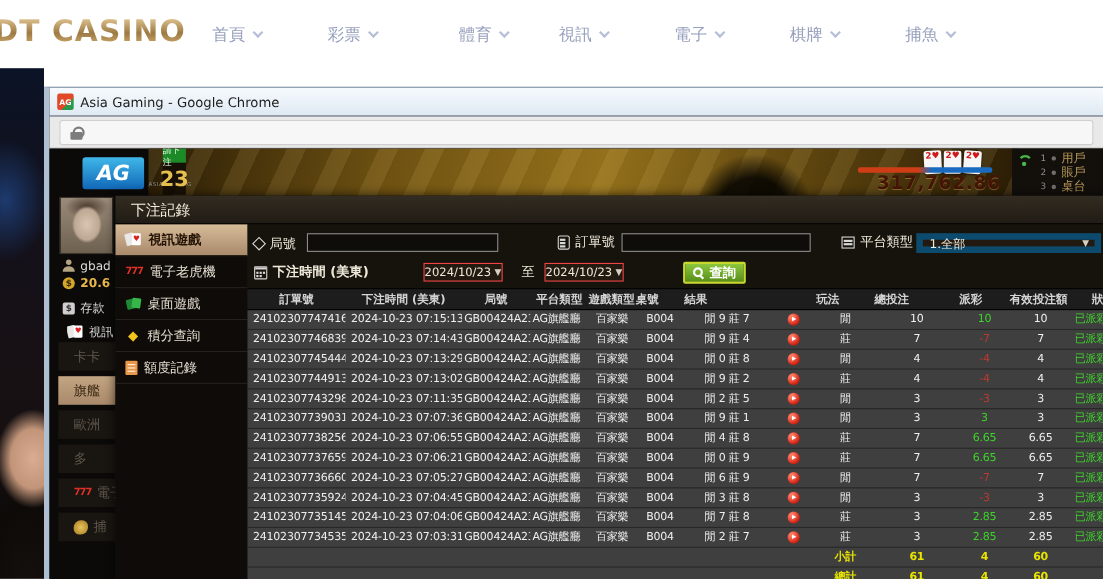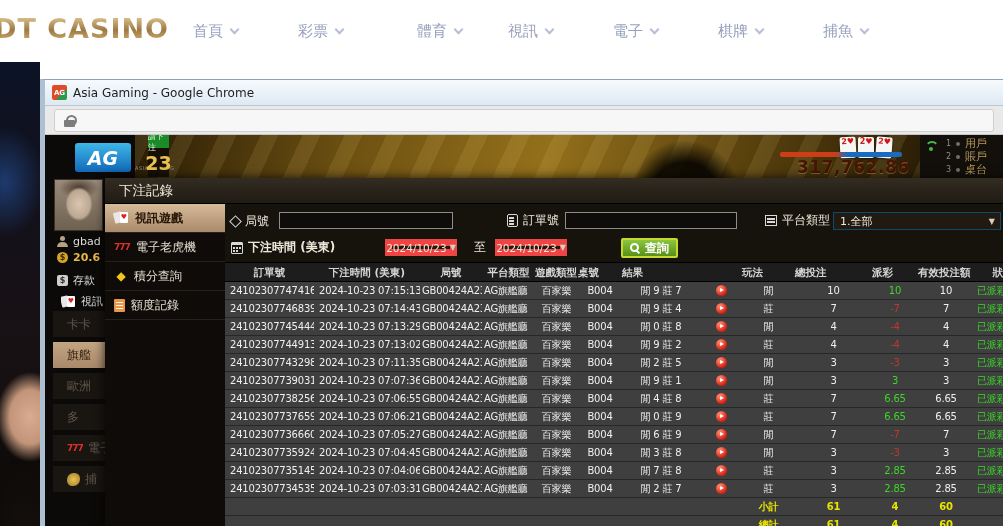--- a/index.html
+++ b/index.html
@@ -143,25 +143,25 @@
   .msb-item.active { background:linear-gradient(#d6bb99,#a98a6b); color:#241405; font-weight:bold; }
   .msb-item.active::after { content:""; position:absolute; right:-9px; top:50%; margin-top:-14px;
     border-left:9px solid #b4946f; border-top:14px solid transparent; border-bottom:15px solid transparent; }
 
   .modal-content { position:absolute; left:120px; right:0; top:0; bottom:0; background:#16120c; }
   .flt-label { position:absolute; color:#efe9da; font-size:12px; white-space:nowrap; display:flex;
     align-items:center; gap:5px; }
   .flt-label.bold { font-weight:bold; }
   .text-input { position:absolute; height:17px; background:#0f0d0a; border:1px solid #8c8c8c;
     color:#eee; font-size:11px; padding:0 4px; font-family:"DejaVu Sans",sans-serif; }
-  .select-box { position:absolute; height:18px; background:#221a10; border:1px solid #0c4a6e;
+  .select-box { position:absolute; height:18px; background:#221a10; border:6px solid #0c4a6e;
     color:#f0e8d8; font-size:11px; display:flex; align-items:center; padding-left:6px; cursor:pointer; }
   .select-arrow { position:absolute; right:5px; font-size:8px; color:#d8d0c0; }
-  .date-box { position:absolute; height:17px; background:#221a10; border:7px solid #ef4444;
-    color:#f0e8d8; font-size:10.5px; display:flex; align-items:center; justify-content:center; gap:3px;
+  .date-box { position:absolute; height:17px; background:#221a10; border:1px solid #ef4444;
+    color:#f0e8d8; font-size:10.5px; display:flex; align-items:center; gap:3px;
     cursor:pointer; }
   .date-box .select-arrow { position:static; }
   .search-btn { position:absolute; height:20px; padding:0 7px; display:flex; align-items:center; gap:4px;
     background:linear-gradient(#8cc63e,#578f19); border:2px solid #c7d92f; border-radius:2px;
     color:#fff; font-size:12px; font-weight:bold; cursor:pointer; }
   .search-icon { position:relative; width:11px; height:11px; display:inline-block; }
   .search-icon::before { content:""; position:absolute; left:0; top:0; width:5px; height:5px;
     border:2px solid #fff; border-radius:50%; }
   .search-icon::after { content:""; position:absolute; left:7px; top:7px; width:2px; height:4px;
     background:#fff; transform:rotate(-45deg); }
@@ -344,20 +344,24 @@
         <div class="msb">
             <div class="msb-item active">
               <div class="cards-icon"></div>
               <div>視訊遊戲</div>
             </div>
             <div class="msb-item">
               <div class="slot-777-icon"></div>
               <div>電子老虎機</div>
             </div>
             <div class="msb-item">
+              <div class="tiles-icon"></div>
+              <div>桌面遊戲</div>
+            </div>
+            <div class="msb-item">
               <div class="gem-icon"></div>
               <div>積分查詢</div>
             </div>
             <div class="msb-item">
               <div class="document-icon"></div>
               <div>額度記錄</div>
             </div>
           </div>
         <div class="modal-content">
 

